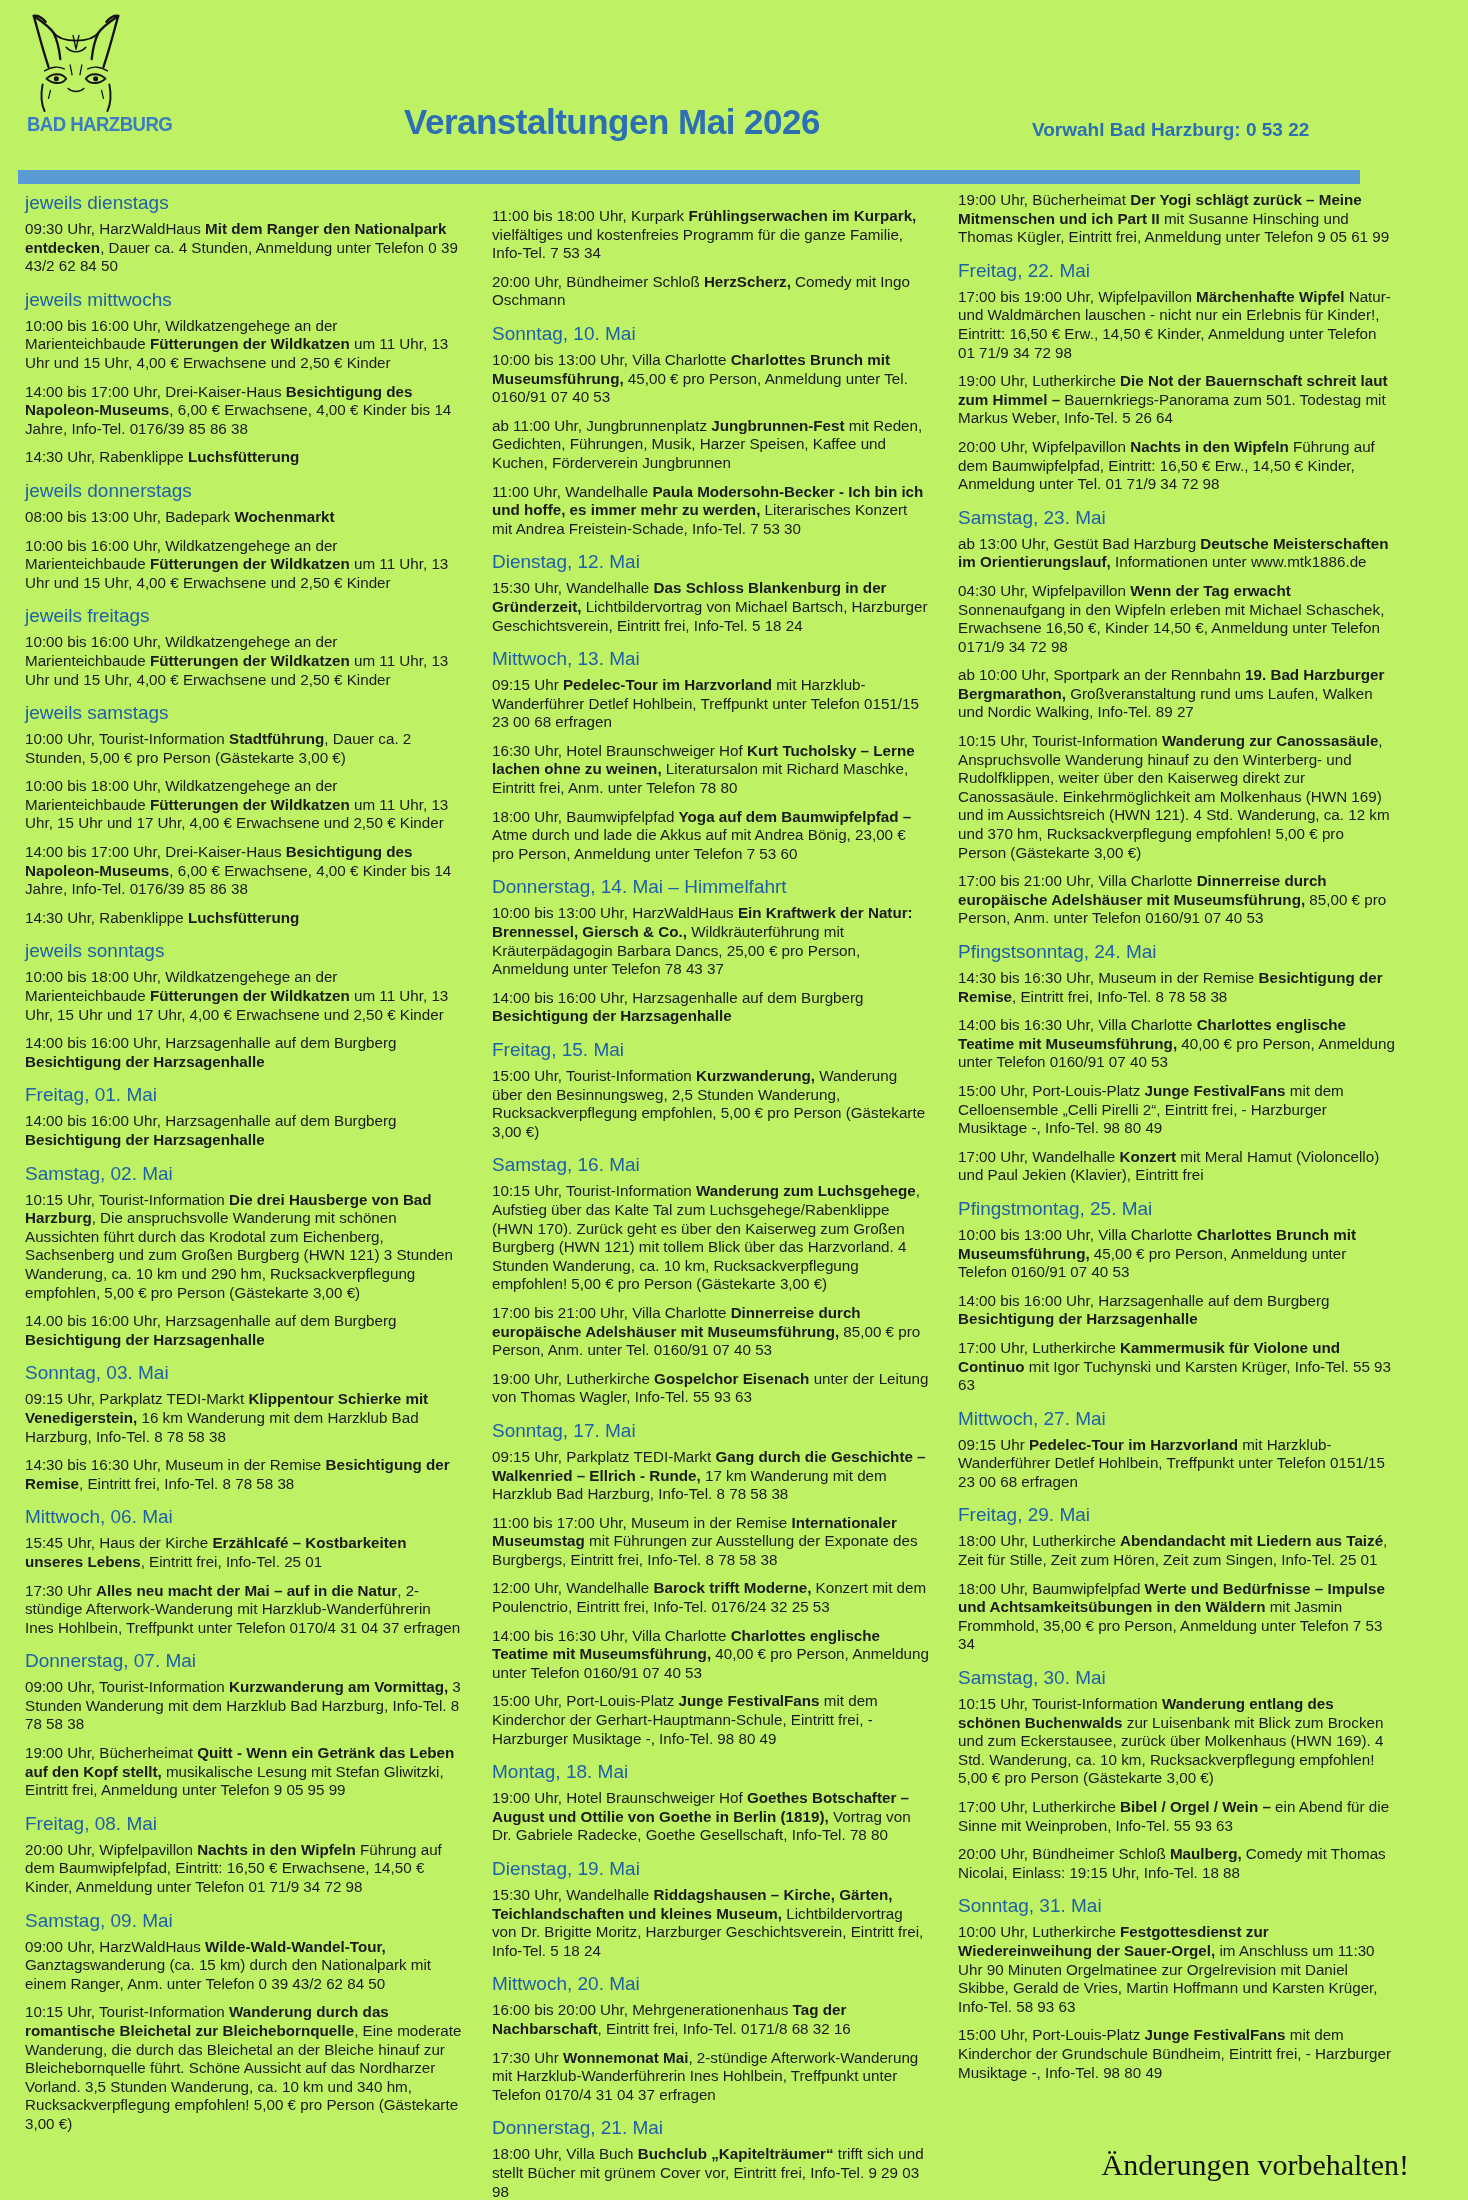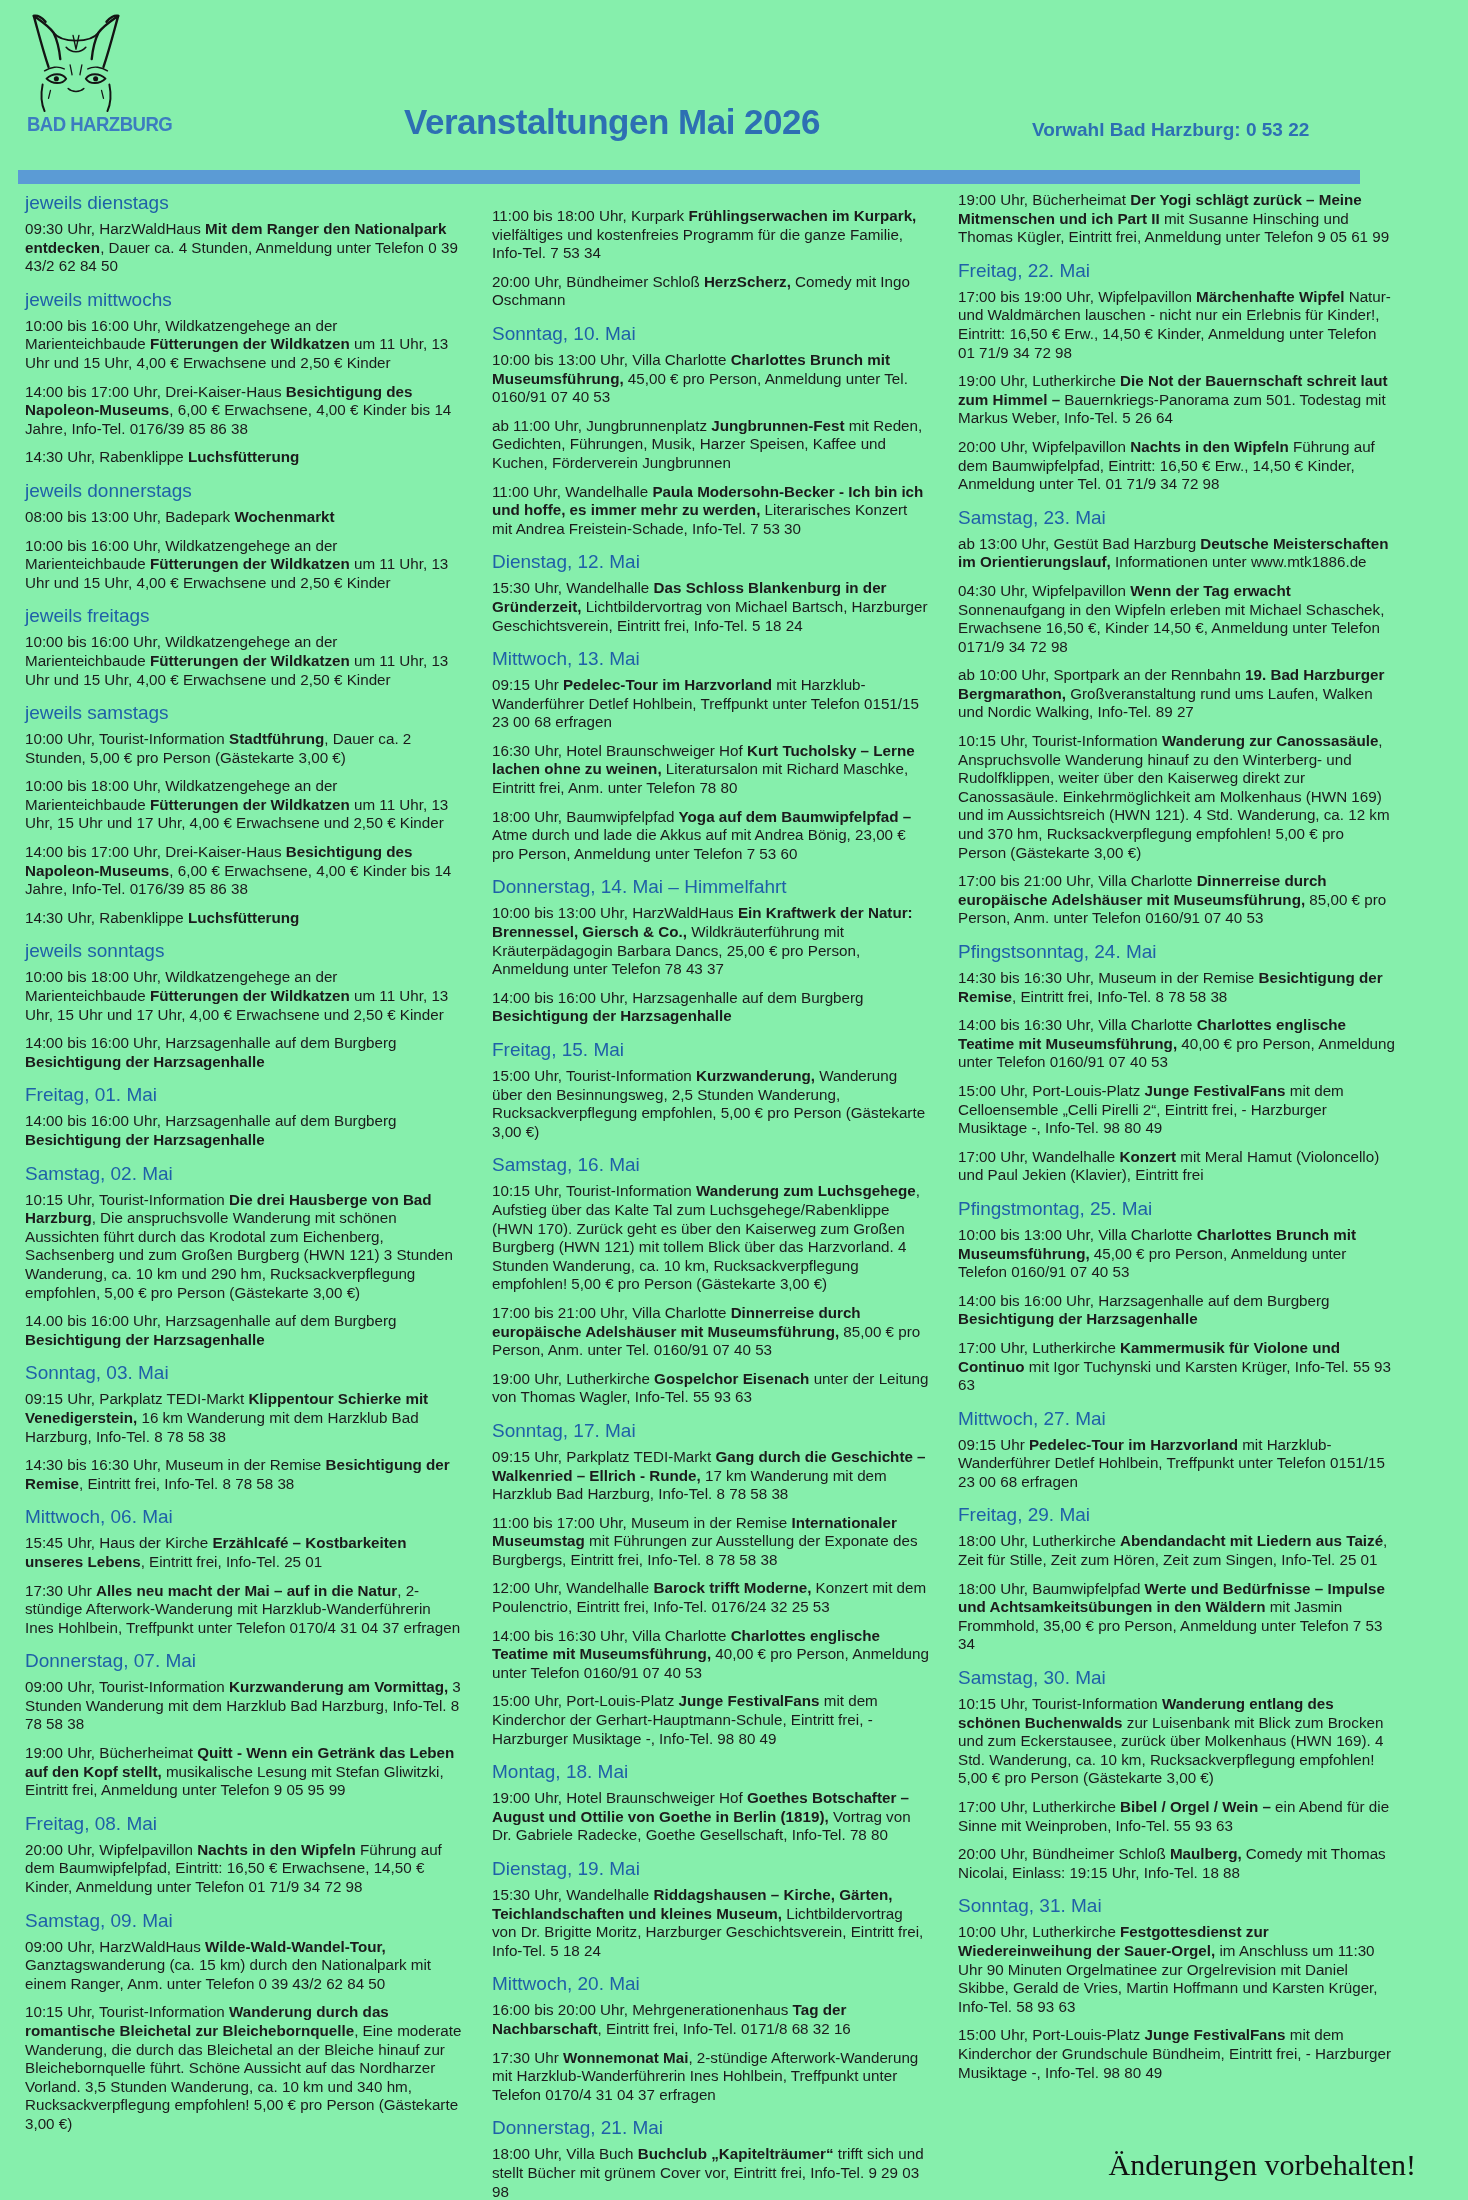--- a/index.html
+++ b/index.html
@@ -1,19 +1,19 @@
 <!DOCTYPE html>
 <html lang="de"><head>
 <meta charset="utf-8">
 <style>
   html,body{margin:0;padding:0;background:#ffffff;}
   #page{
     position:relative;
     width:1468px;height:2200px;
-    background:#86efac;
+    background:#bef264;
     font-family:"Liberation Sans", sans-serif;
     color:#1b1b1b;
     overflow:hidden;
   }
   
   #logo{position:absolute;left:26px;top:6px;width:100px;height:110px;}
   #logo-text{
     position:absolute;left:27px;top:113px;width:180px;
     font-weight:bold;font-size:20px;letter-spacing:-0.6px;
     transform:scaleX(.93);transform-origin:left;
@@ -43,21 +43,21 @@
     margin:12px 0 6px 0;
   }
   .col > :first-child{margin-top:0;}
   .event{
     font-size:15.2px;line-height:18.6px;
     margin:0 0 10px 0;
   }
   .event .b{font-weight:bold;}
   
   #footer-note{
-    position:absolute;right:52px;top:2148px;
+    position:absolute;right:59px;top:2148px;
     font-family:"Liberation Serif", serif;
     font-size:30px;color:#111111;
   }
 </style>
 </head>
 <body>
 
 <div id="page">
 
   <div id="header">

